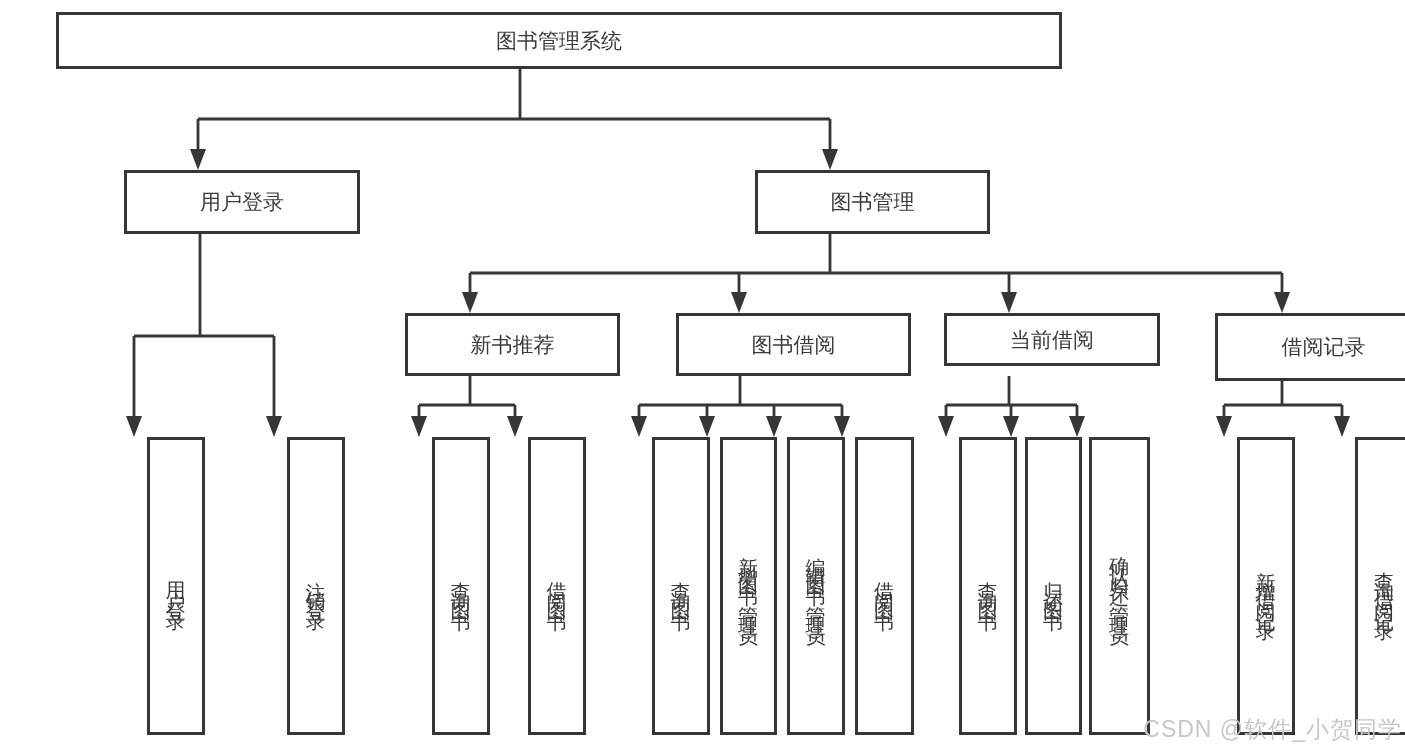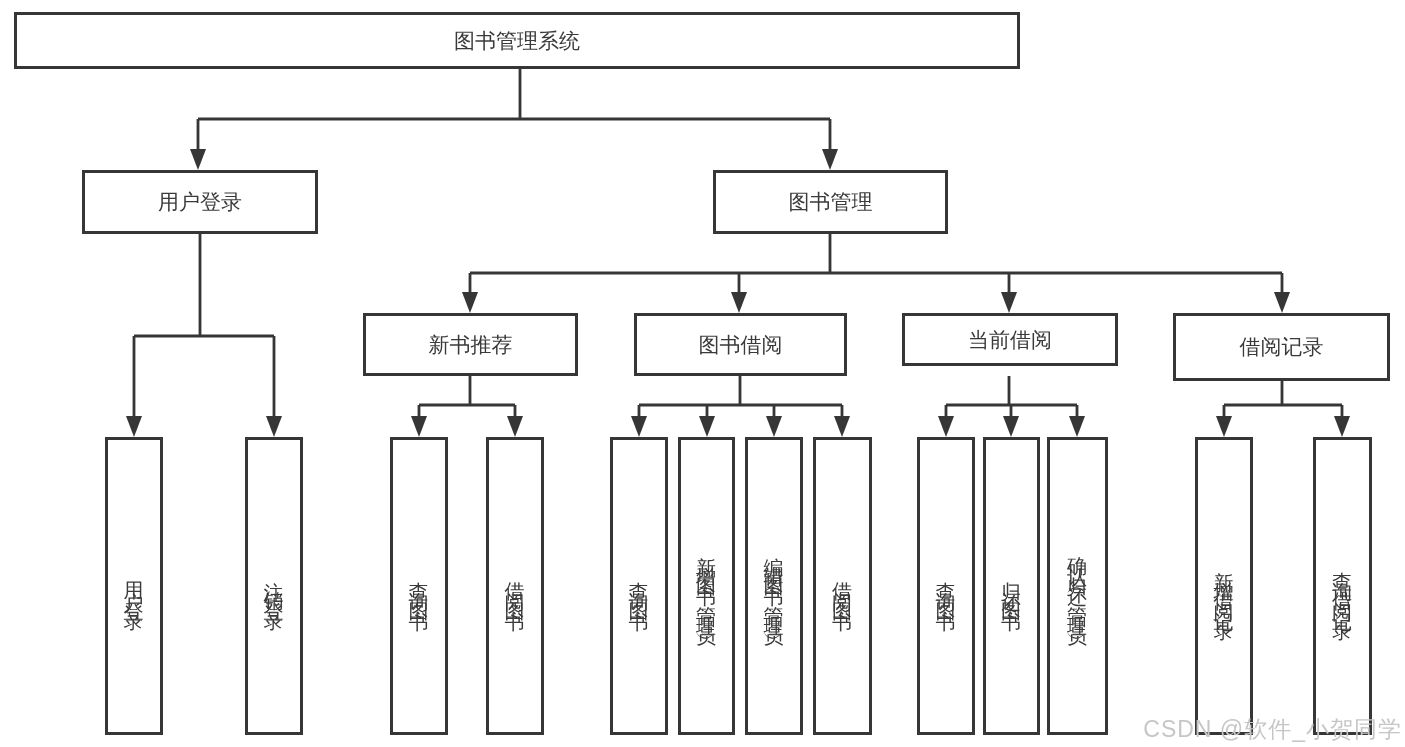--- a/index.html
+++ b/index.html
@@ -33,37 +33,38 @@
   .box {
     position: absolute;
     border: 3px solid var(--line);
     background: var(--background);
     display: flex;
     align-items: center;
     justify-content: center;
     color: var(--text);
     font-size: 21px;
     white-space: nowrap;
+    margin-left: 42px;
   }
   .leaf { font-size: 20px; }
   .leaf span {
     writing-mode: vertical-rl;
     text-orientation: mixed;
     line-height: 1;
     letter-spacing: 10px;
     white-space: nowrap;
   }
   
   .n-root  { left: 14px;   top: 12px;  width: 1006px; height: 57px; }
   
   .n-login { left: 82px;   top: 170px; width: 236px; height: 64px; }
   .n-mgmt  { left: 713px;  top: 170px; width: 235px; height: 64px; }
   
   .n-rec   { left: 363px;  top: 313px; width: 215px; height: 63px; }
-  .n-bor   { left: 634px;  top: 313px; width: 213px; height: 63px; }
+  .n-bor   { left: 634px;  top: 313px; width: 235px; height: 63px; }
   .n-cur   { left: 902px;  top: 313px; width: 216px; height: 53px; }
   .n-hist  { left: 1173px; top: 313px; width: 217px; height: 68px; font-family: Liberation Mono, monospace; }
   
   .lf      { top: 437px; height: 298px; }
   .lf-0  { left: 105px;  width: 58px; }
   .lf-1  { left: 245px;  width: 58px; }
   .lf-2  { left: 390px;  width: 58px; }
   .lf-3  { left: 486px;  width: 58px; }
   .lf-4  { left: 610px;  width: 58px; }
   .lf-5  { left: 678px;  width: 57px; }

